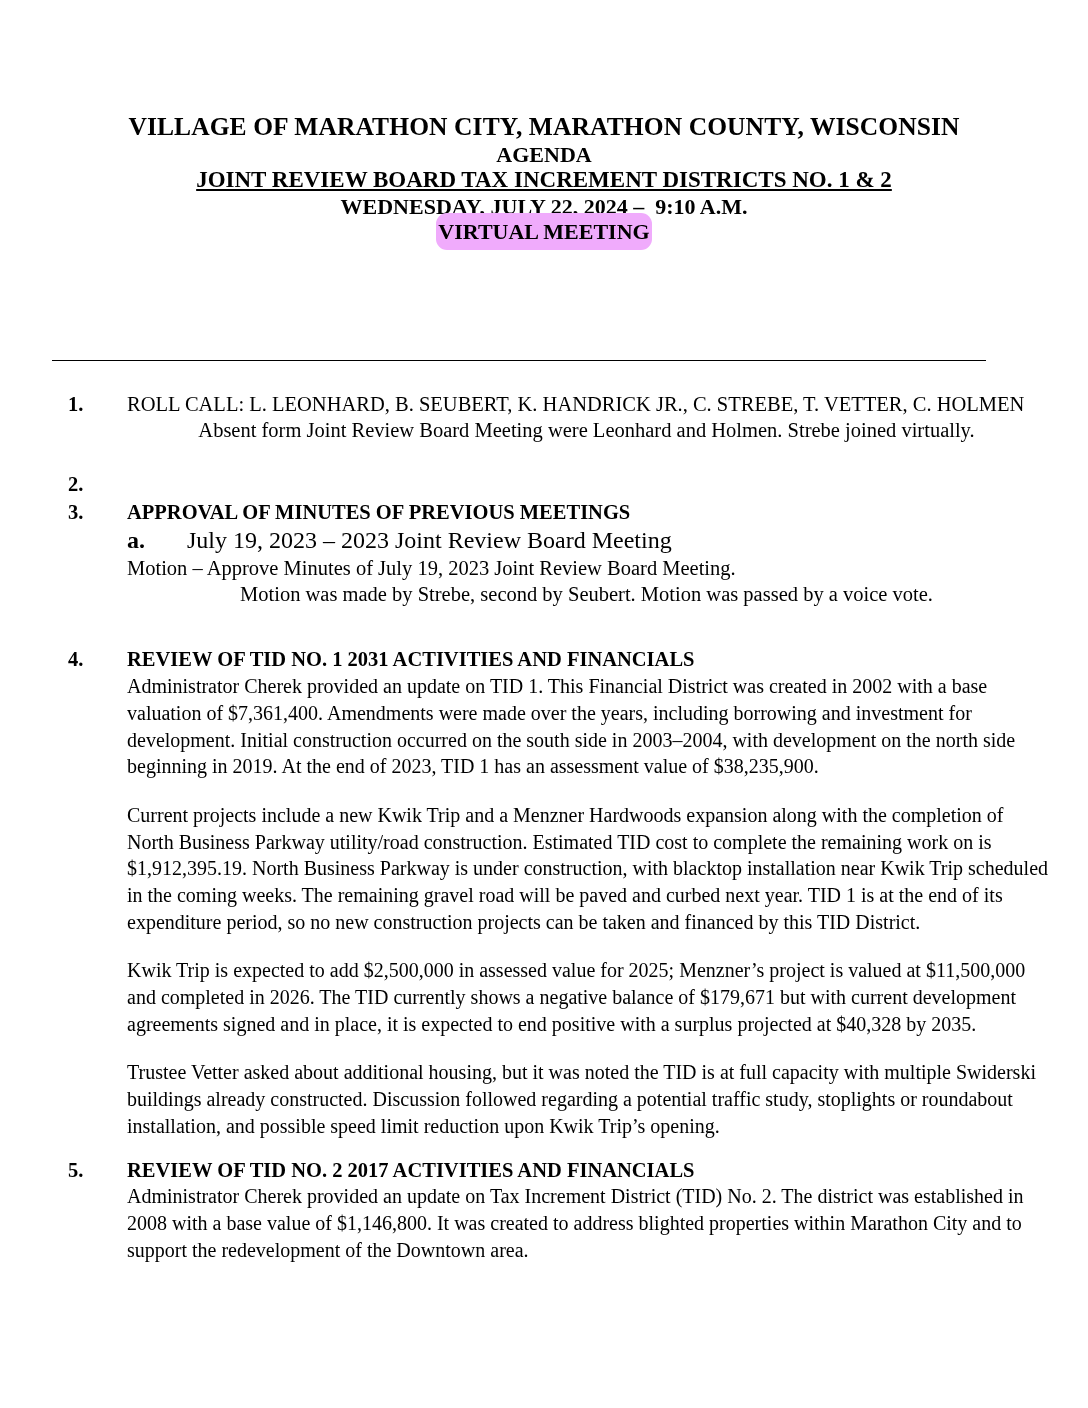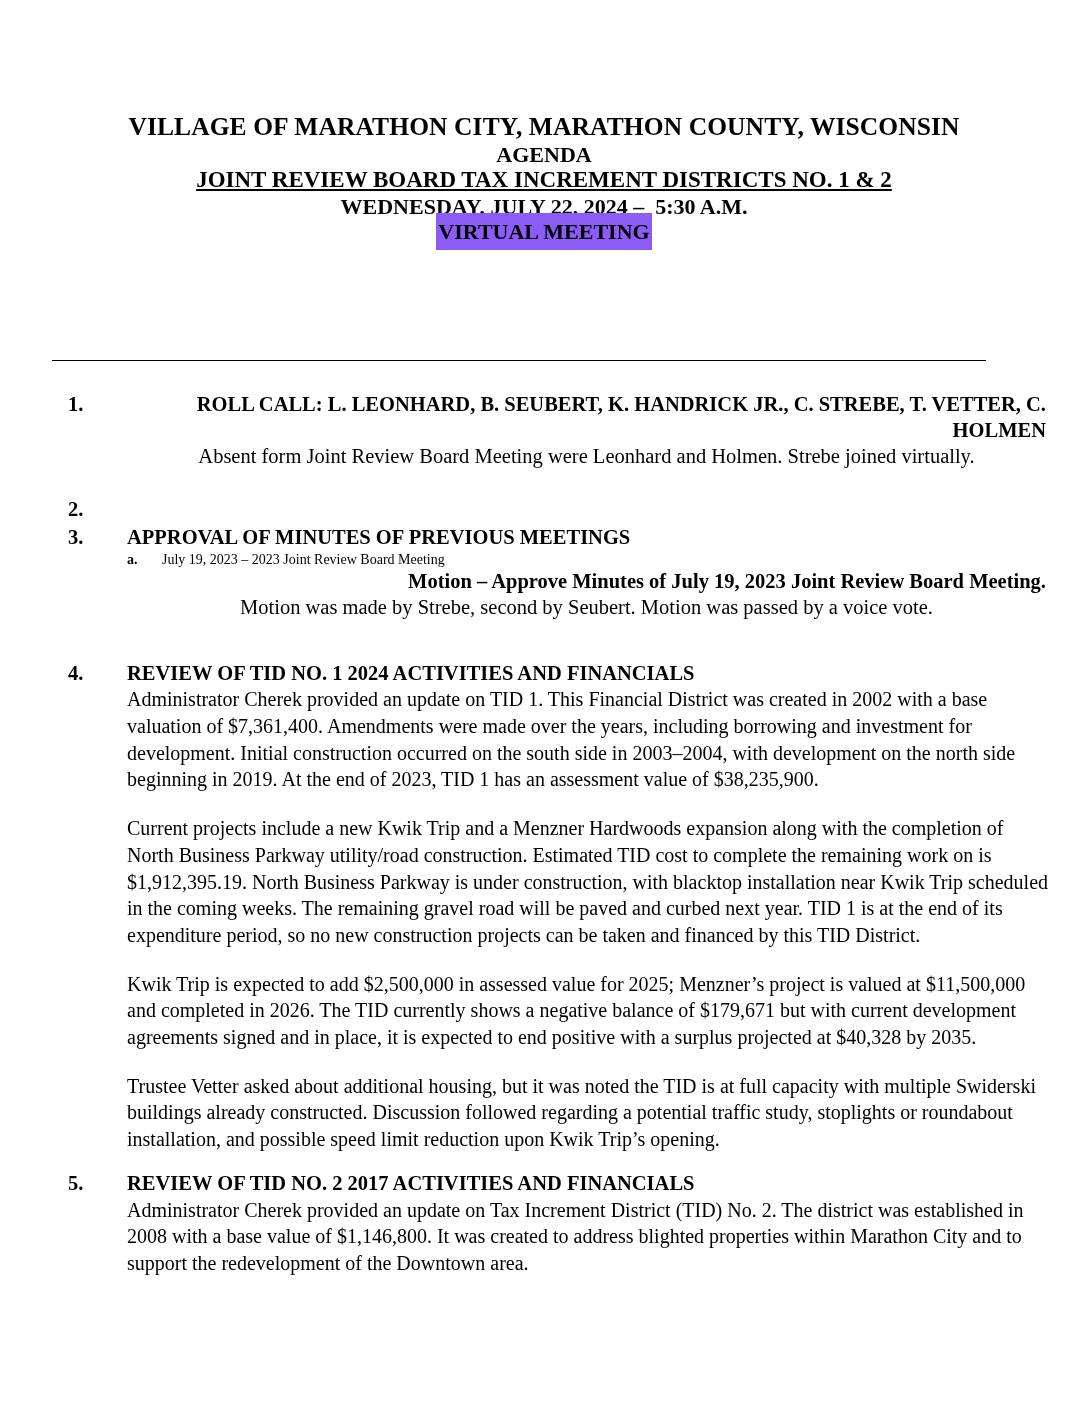--- a/index.html
+++ b/index.html
@@ -36,22 +36,23 @@
   .title-line-1 { font-size: 25.5px; letter-spacing: 0.1px; }
   .title-line-2 { font-size: 22px; }
   .title-line-3 {
     font-size: 23px;
     text-decoration: underline;
     text-underline-offset: 2px;
   }
   .title-line-4 { font-size: 22px; }
   .title-line-5 { font-size: 22px; }
   .title-line-5 .hl {
-    background-color: #8b5cf6;
+    background-color: #f0abfc;
     padding: 6px 2px;
+    border-radius: 11px;
   }
 
   
   .divider-wrap {
     position: absolute;
     left: 52px;
     top: 360px;
     width: 934px;
   }
   .divider {
@@ -83,40 +84,39 @@
     font-size: 20.5px;
     line-height: 1.26;
   }
   .heading {
     font-weight: bold;
     font-size: 20.5px;
     line-height: 1.26;
     margin: 0;
   }
   .subheading-bold {
-    font-weight: bold;
+    font-weight: normal;
     font-size: 20.5px;
     line-height: 1.26;
     margin: 0;
-    text-align: right;
   }
   .plain {
     font-size: 20.5px;
     line-height: 1.26;
     margin: 0;
     text-align: center;
   }
   .para {
     font-size: 20px;
     line-height: 1.335;
     margin: 0;
     text-align: left;
   }
   .sub-item {
-    font-size: 14px;
+    font-size: 24px;
     line-height: 1.26;
     margin: 0;
     white-space: pre;
   }
   .sub-item .sub-letter {
     font-weight: bold;
   }
 
   .gap-sm { height: 18px; }
   .gap-md { height: 28px; }
@@ -129,21 +129,21 @@
 </style>
 </head>
 <body>
 
 <div class="page">
 
   <div class="title-block">
     <div class="title-line title-line-1">VILLAGE OF MARATHON CITY, MARATHON COUNTY, WISCONSIN</div>
     <div class="title-line title-line-2">AGENDA</div>
     <div class="title-line title-line-3">JOINT REVIEW BOARD TAX INCREMENT DISTRICTS NO. 1 &amp; 2</div>
-    <div class="title-line title-line-4">WEDNESDAY, JULY 22, 2024 –  5:30 A.M.</div>
+    <div class="title-line title-line-4">WEDNESDAY, JULY 22, 2024 –  9:10 A.M.</div>
     <div class="title-line title-line-5"><span class="hl">VIRTUAL MEETING</span></div>
   </div>
 
   <div class="divider-wrap">
     <hr class="divider">
   </div>
 
   <div class="body">
 
     <div class="item item-1">
@@ -165,21 +165,21 @@
       <p class="heading">APPROVAL OF MINUTES OF PREVIOUS MEETINGS</p>
       <p class="sub-item"><span class="sub-letter">a.</span><span>       </span><span>July 19, 2023 – 2023 Joint Review Board Meeting</span></p>
       <p class="subheading-bold">Motion – Approve Minutes of July 19, 2023 Joint Review Board Meeting.</p>
       <p class="plain">Motion was made by Strebe, second by Seubert. Motion was passed by a voice vote.</p>
     </div>
 
     <div class="gap-lg"></div>
 
     <div class="item item-4">
       <span class="num">4.</span>
-      <p class="heading">REVIEW OF TID NO. 1 2024 ACTIVITIES AND FINANCIALS</p>
+      <p class="heading">REVIEW OF TID NO. 1 2031 ACTIVITIES AND FINANCIALS</p>
       <p class="para">Administrator Cherek provided an update on TID 1. This Financial District was created in 2002 with a base valuation of $7,361,400. Amendments were made over the years, including borrowing and investment for development. Initial construction occurred on the south side in 2003–2004, with development on the north side beginning in 2019. At the end of 2023, TID 1 has an assessment value of $38,235,900.</p>
       <div class="gap-para"></div>
       <p class="para">Current projects include a new Kwik Trip and a Menzner Hardwoods expansion along with the completion of North Business Parkway utility/road construction. Estimated TID cost to complete the remaining work on is $1,912,395.19. North Business Parkway is under construction, with blacktop installation near Kwik Trip scheduled in the coming weeks. The remaining gravel road will be paved and curbed next year. TID 1 is at the end of its expenditure period, so no new construction projects can be taken and financed by this TID District.</p>
       <div class="gap-para"></div>
       <p class="para">Kwik Trip is expected to add $2,500,000 in assessed value for 2025; Menzner’s project is valued at $11,500,000 and completed in 2026. The TID currently shows a negative balance of $179,671 but with current development agreements signed and in place, it is expected to end positive with a surplus projected at $40,328 by 2035.</p>
       <div class="gap-para"></div>
       <p class="para">Trustee Vetter asked about additional housing, but it was noted the TID is at full capacity with multiple Swiderski buildings already constructed. Discussion followed regarding a potential traffic study, stoplights or roundabout installation, and possible speed limit reduction upon Kwik Trip’s opening.</p>
     </div>
 
     <div class="gap-sm"></div>

